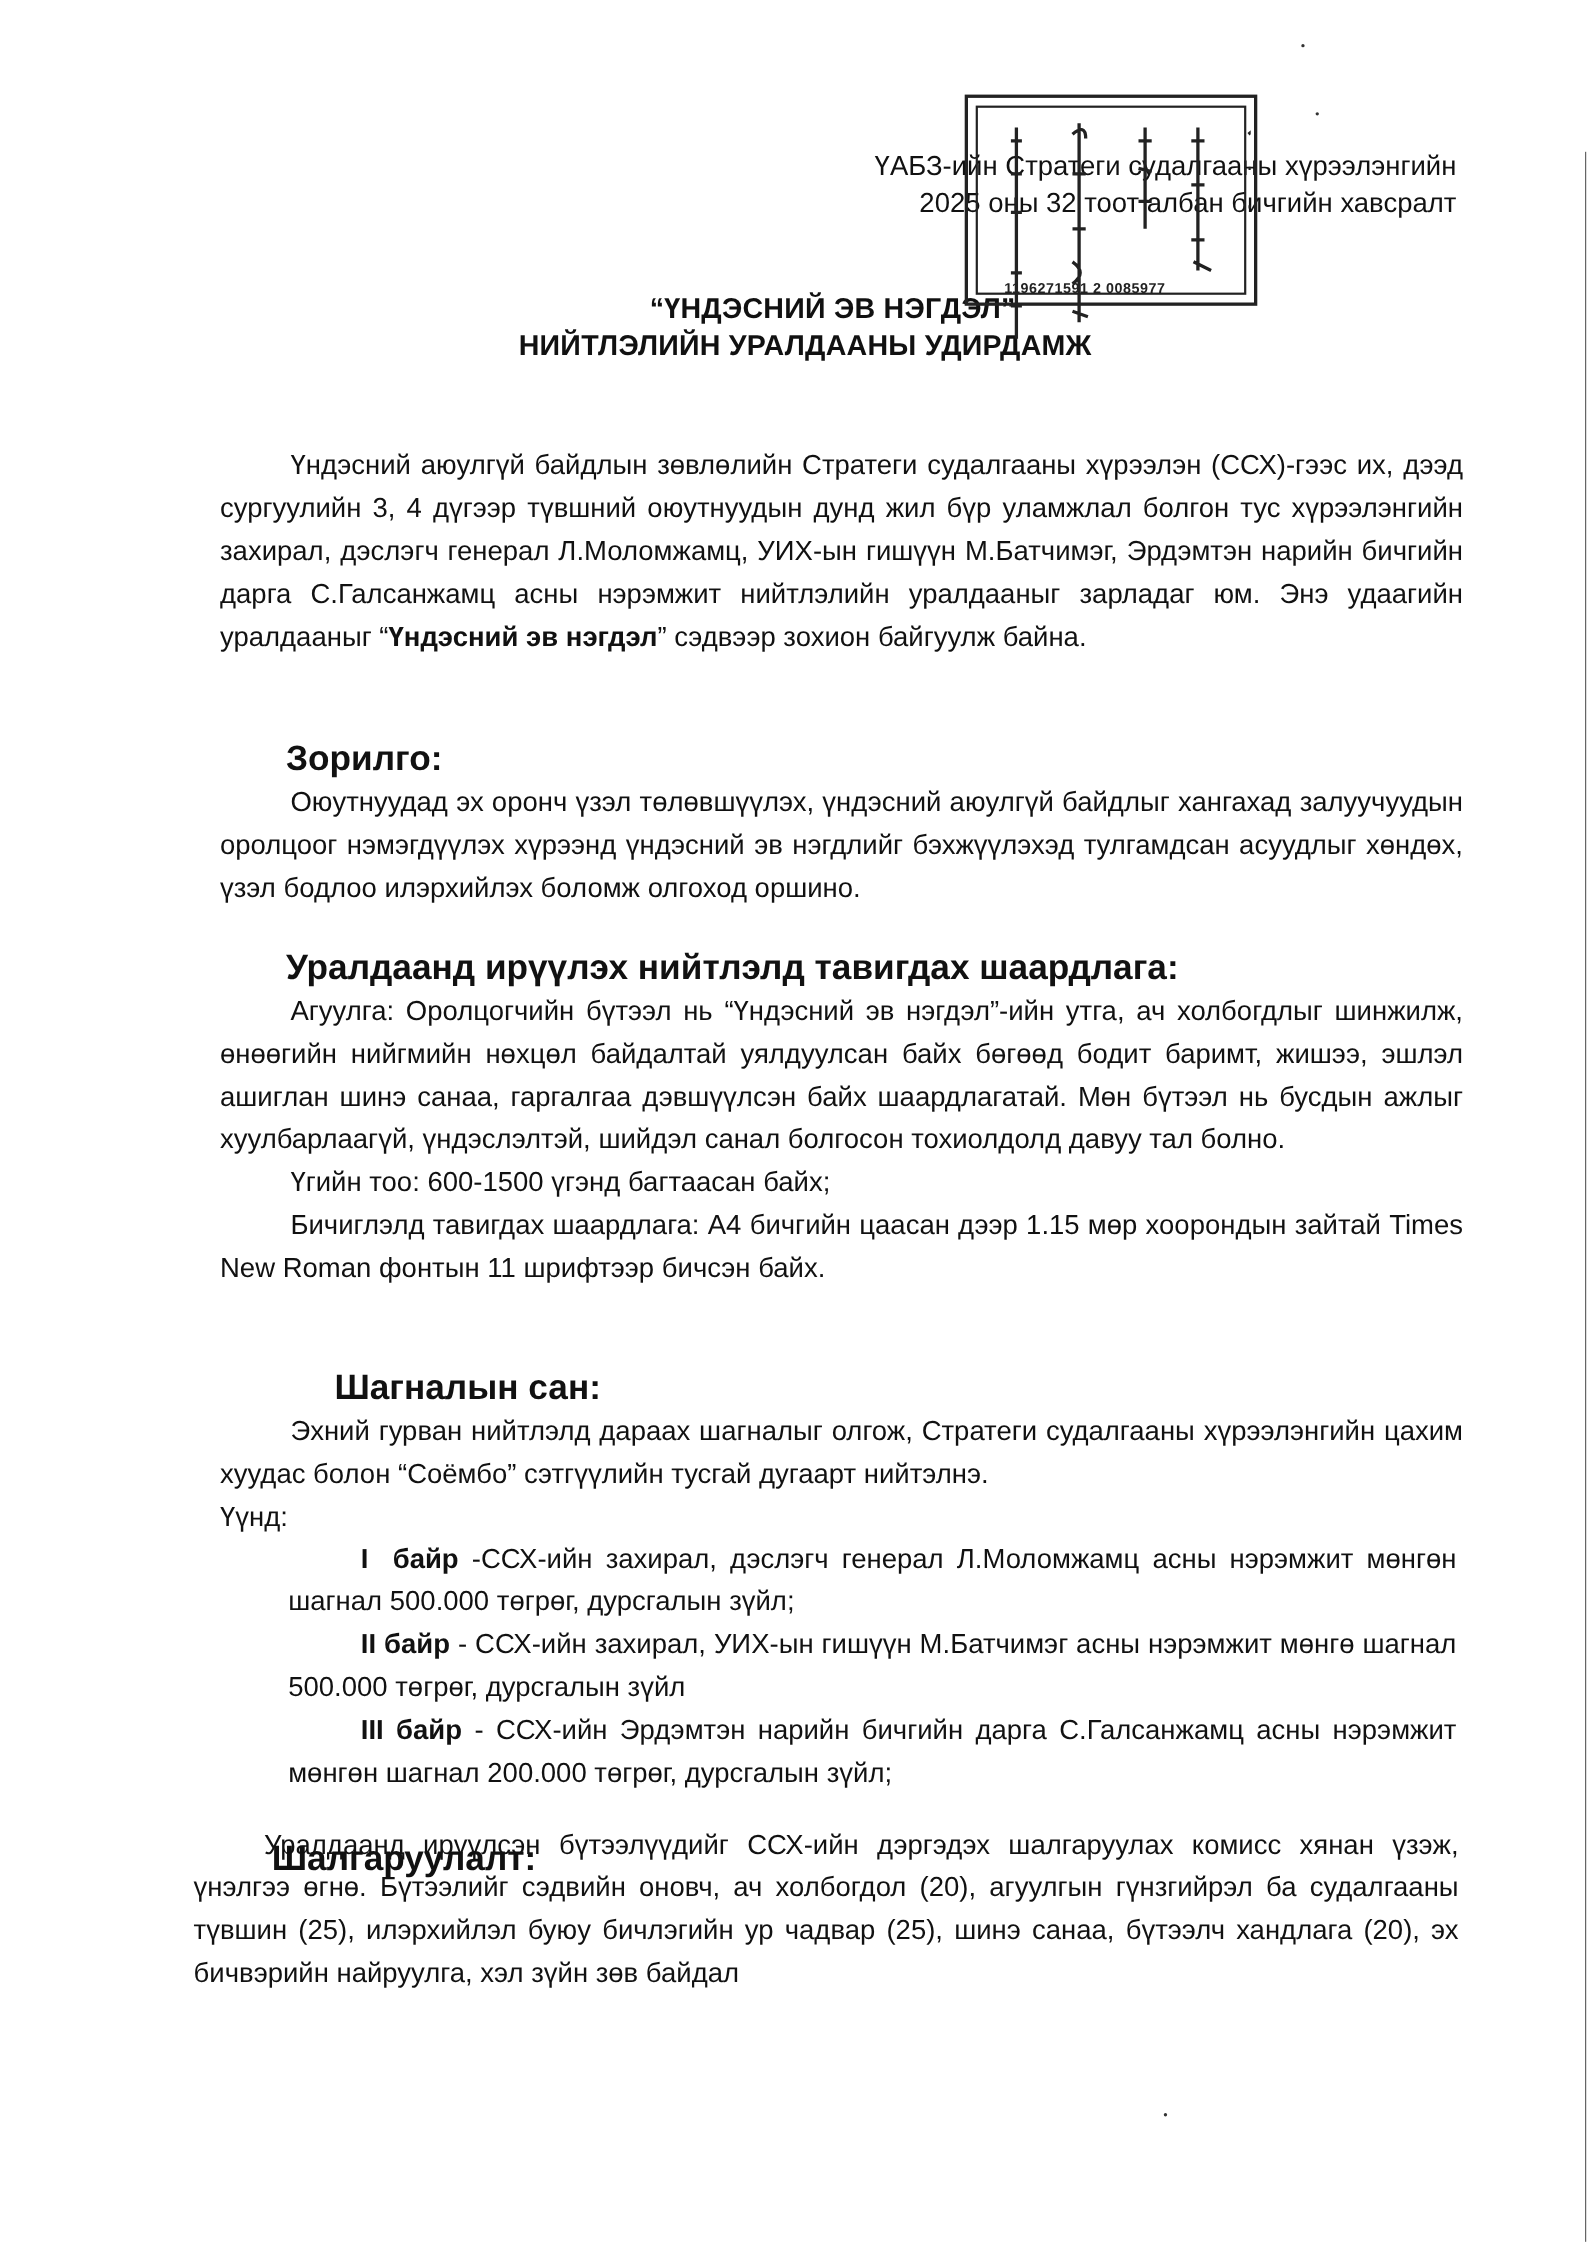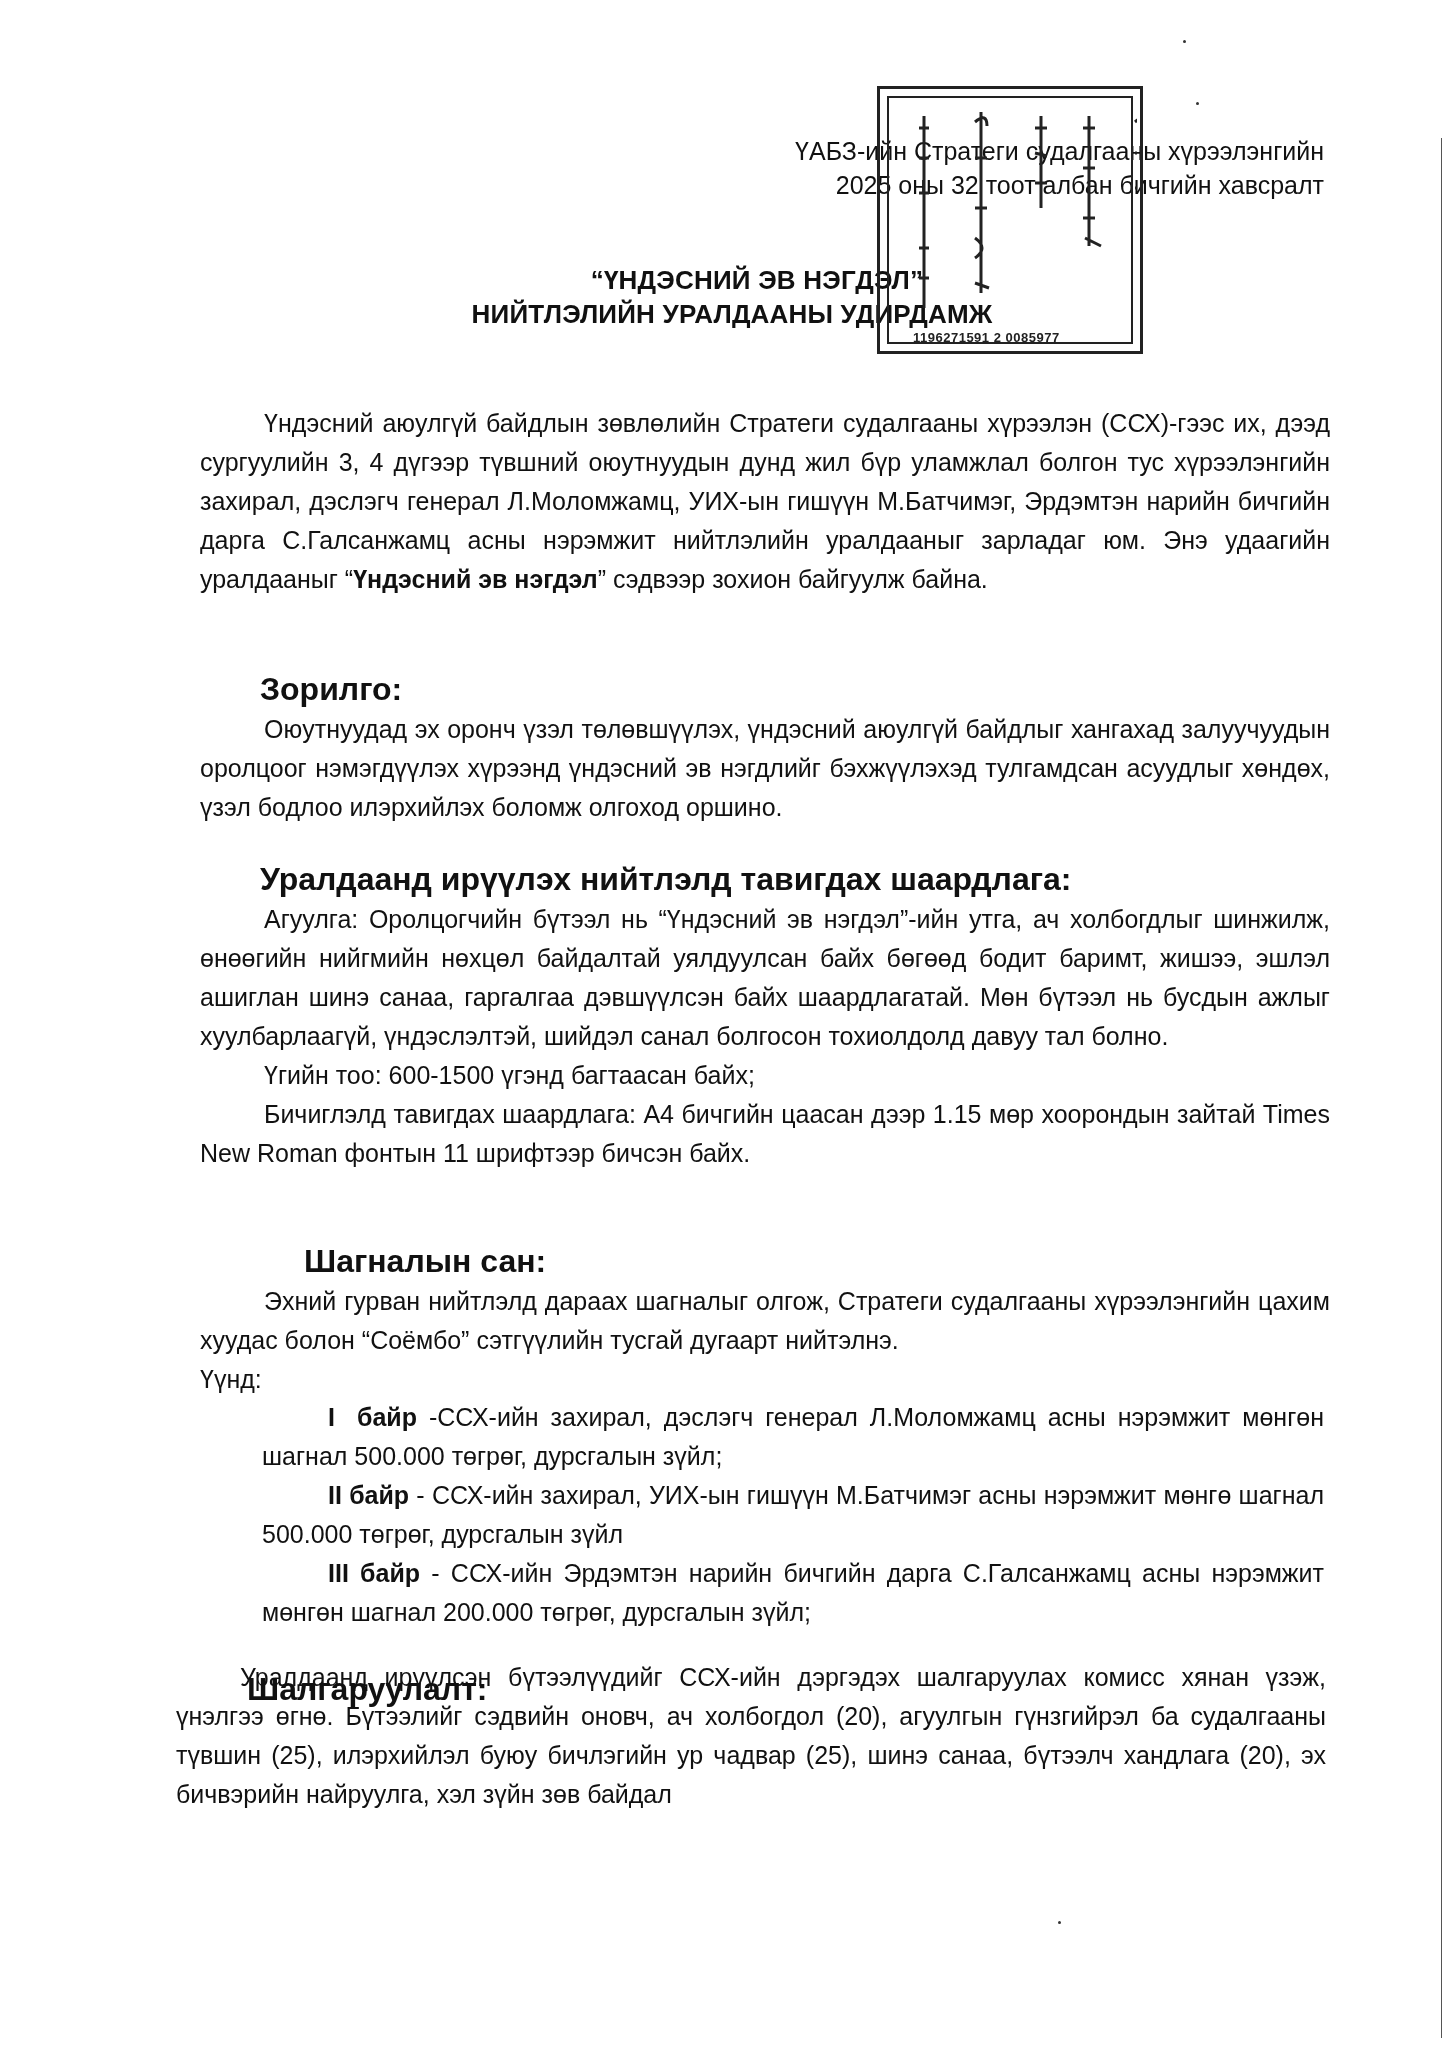--- a/index.html
+++ b/index.html
@@ -21,21 +21,21 @@
     }
     .title {
       position: absolute; left: 0; width: 1444px; top: 263px; text-align: center;
       font-weight: bold; font-size: 26px; line-height: 34px; letter-spacing: 0.2px;
     }
     .title .l1 { margin-left: 70px; display: block; }
     .title .l2 { display: block; margin-left: 20px; }
 
     
     .stamp {
-      position: absolute; left: 877px; top: 86px; width: 266px; height: 268px;
+      position: absolute; left: 877px; top: 86px; width: 266px; height: 192px;
       border: 3px solid #222; box-sizing: border-box;
     }
     .stamp-inner {
       position: absolute; left: 7px; top: 7px; right: 7px; bottom: 7px;
       border: 2px solid #222;
     }
     .stamp-number {
       position: absolute; left: 33px; bottom: 6px; font-size: 13px; font-weight: bold;
       font-family: "Liberation Sans", sans-serif; color: #222; letter-spacing: 0.5px;
     }

